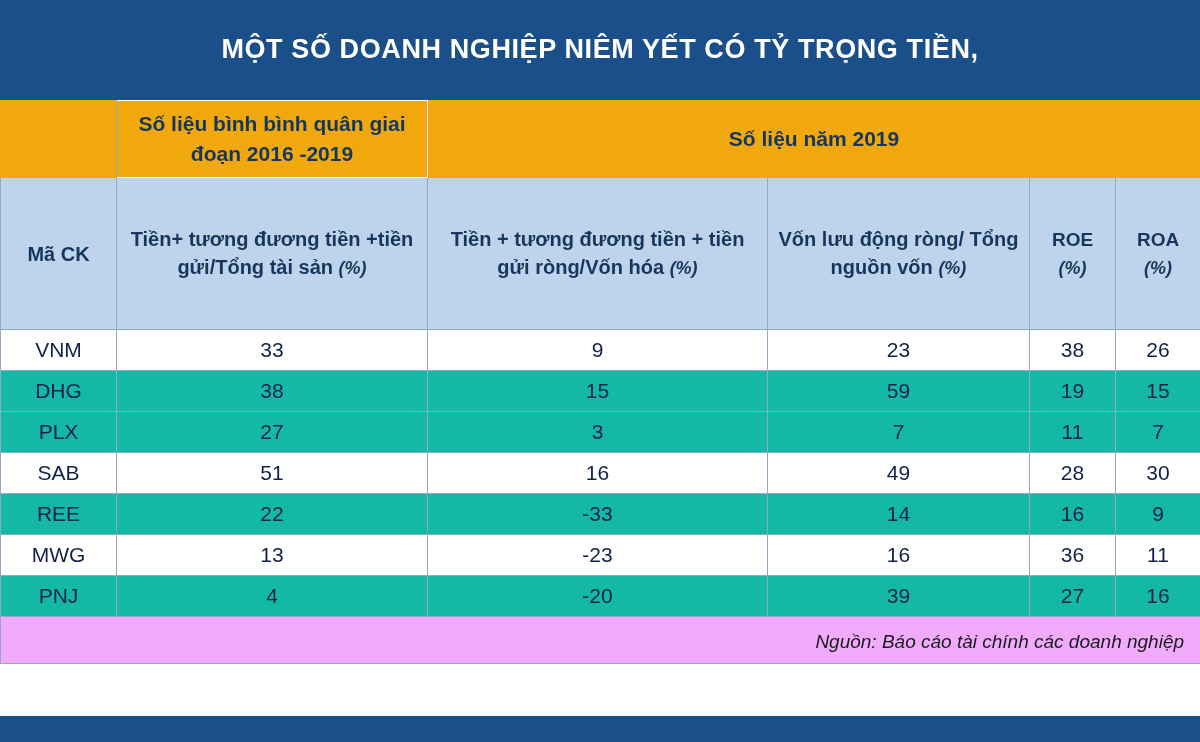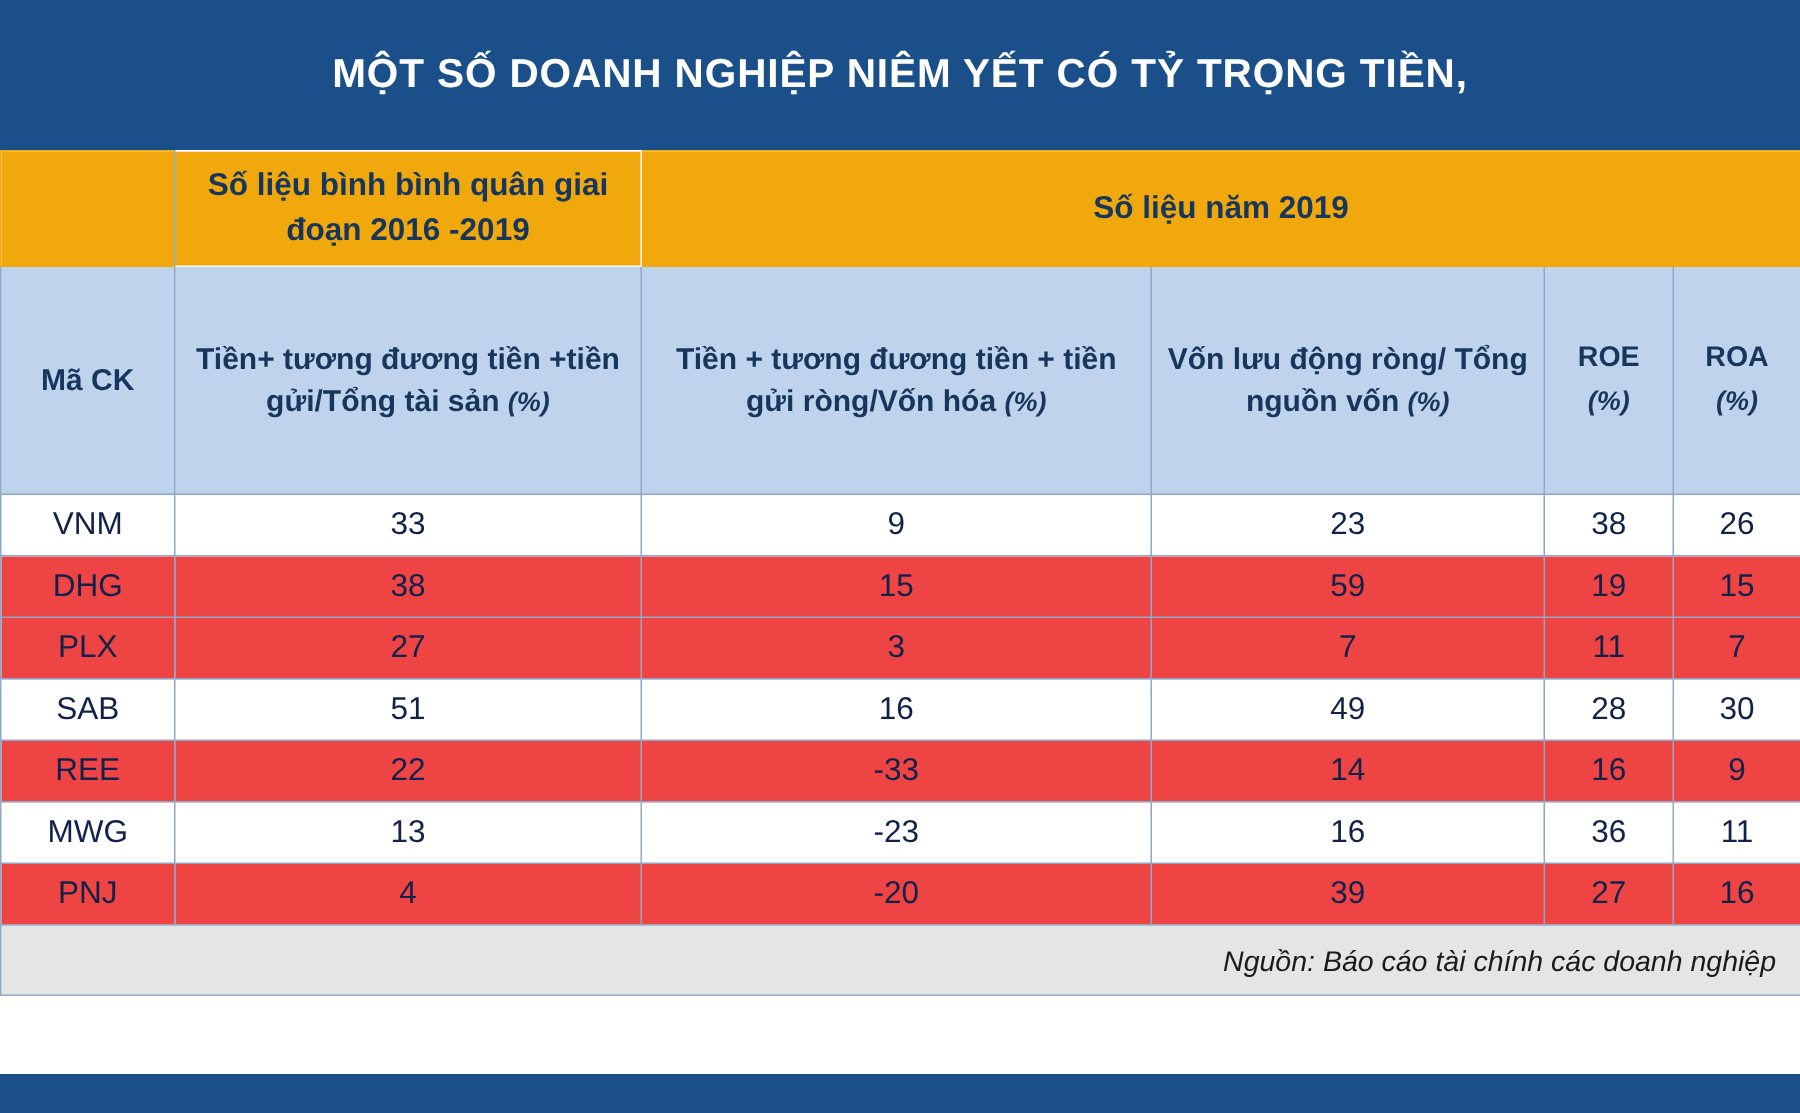--- a/index.html
+++ b/index.html
@@ -107,26 +107,26 @@
     font-size: 21px;
     color: #11224a;
     height: 41px;
     padding: 2px 6px;
   }
   td.cell.ticker {
     font-size: 21px;
     margin-left: 13px;
   }
   tr.row-odd td.cell { background: #ffffff; }
-  tr.row-even td.cell { background: #ef4444; }
+  tr.row-even td.cell { background: #14b8a6; }
 
   
   .source-row td {
     border: none;
-    background: #e5e5e5;
+    background: #f0abfc;
     text-align: right;
     font-size: 19px;
     font-style: italic;
     color: #1a1a1a;
     padding: 14px 16px 10px 10px;
     margin-top: 20px;
   }
 
   
   .bottom-strip {

